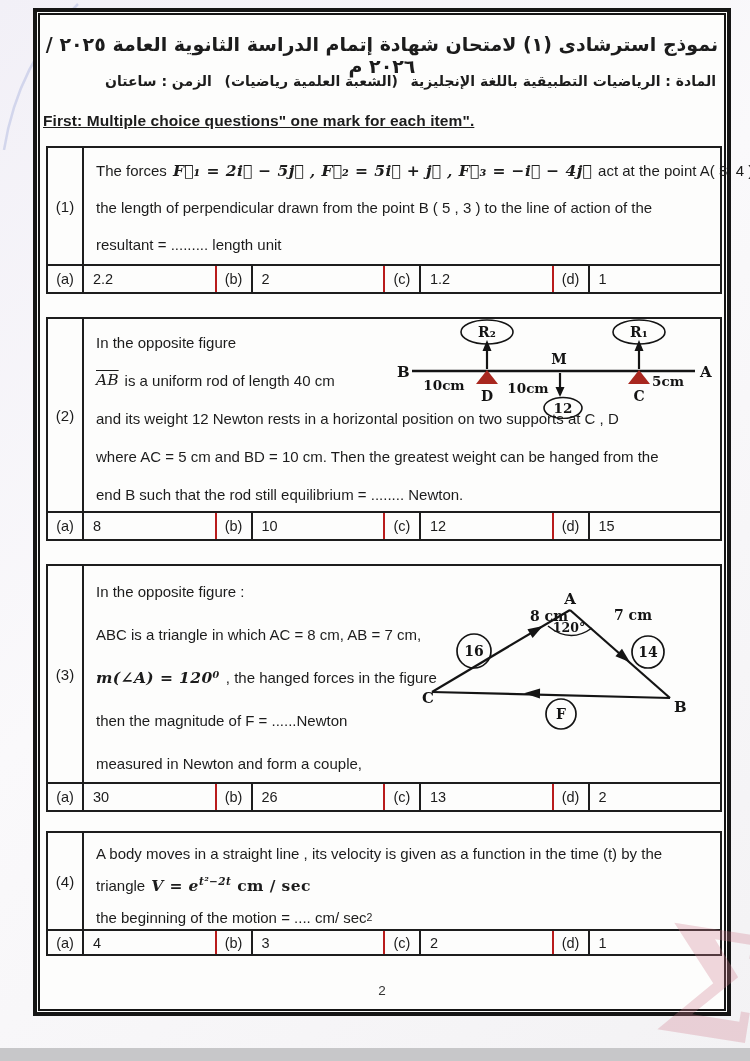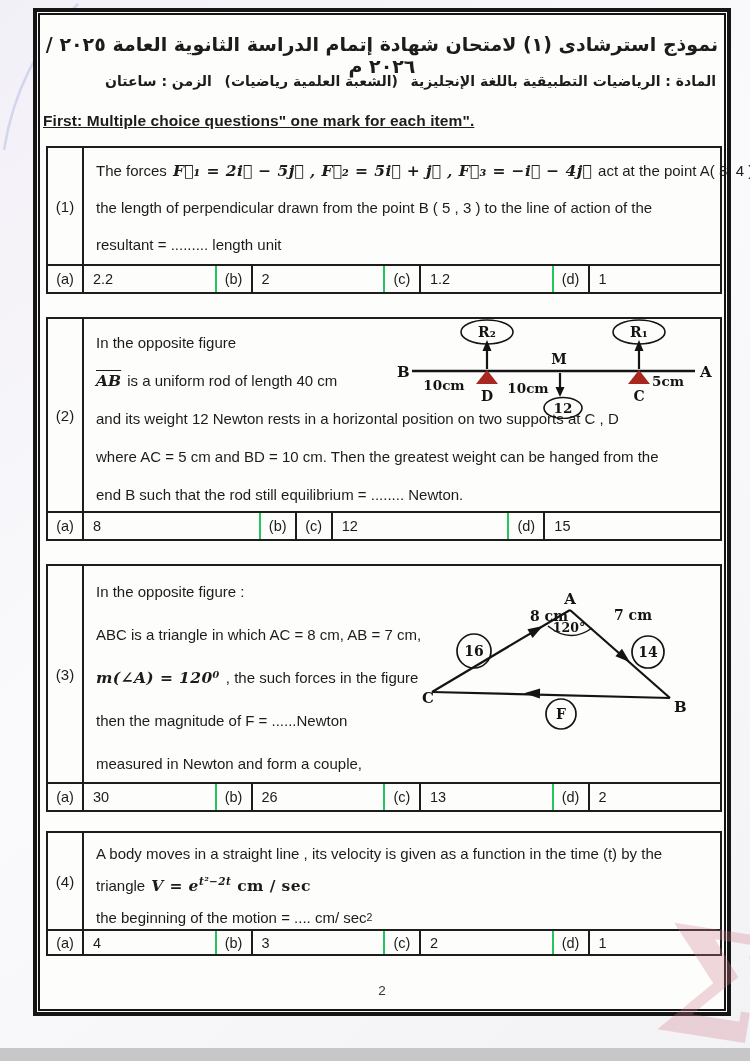--- a/index.html
+++ b/index.html
@@ -61,34 +61,34 @@
   .q3 .qbody { height:216px; } .q4 .qbody { height:96px; }
   .qline { display:flex; align-items:center; white-space:nowrap; }
   .q1 .qline { height:37px; } .q2 .qline { height:38px;text-align:right; }
   .q3 .qline { height:43px; } .q4 .qline { height:32px; }
   .gap { display:inline-block; width:6px; }
   .math {
     font-family:"DejaVu Serif", serif; font-style:italic; font-weight:bold;
     font-size:15.5px; letter-spacing:0.4px;text-align:center;
   }
   .overline-ab {
-    font-family:"DejaVu Serif", serif; font-style:italic; font-weight:bold;
+    font-family:"DejaVu Serif", serif; font-style:italic; font-weight:normal;
     text-decoration:overline; font-size:15.5px;
   }
   sup { font-size:10.5px; }
 
   
   .arow { display:flex; border-top:2px solid #1d1d1d; font-size:14.5px; }
   .q1 .arow,.q2 .arow,.q3 .arow { height:28px; }
   .q4 .arow { height:25px; }
   .acell-label {
     flex:0 0 36px; border-right:2px solid #1d1d1d;
     display:flex; align-items:center; justify-content:center;
   }
-  .acell-val { flex:1; border-right:2px solid #22c55e; display:flex; align-items:center; padding-left:9px; }
+  .acell-val { flex:1; border-right:2px solid #b91c1c; display:flex; align-items:center; padding-left:9px; }
   .acell-val.last { border-right:none; }
 
   
   .fig-rod { position:absolute; top:0; right:2px; }
   .fig-tri { position:absolute; top:24px; right:2px; }
   .figtext { font-family:"DejaVu Serif", serif; font-weight:bold; fill:#141414; }
 
   
   .page-number {
     position:absolute; top:968px; left:0; right:0; text-align:center;
@@ -196,20 +196,21 @@
             </div>
         <div class="qline">
               <span>end B such that the rod still equilibrium = ........  Newton.</span>
             </div>
       </div>
     </div>
     <div class="arow">
       <div class="acell-label">(a)</div>
       <div class="acell-val">8</div>
       <div class="acell-label">(b)</div>
+      <div class="acell-val">10</div>
       <div class="acell-label">(c)</div>
       <div class="acell-val">12</div>
       <div class="acell-label">(d)</div>
       <div class="acell-val last">15</div>
     </div>
   </div>
 
   <div class="qblock q3">
     <div class="qtop">
       <div class="qnum">(3)</div>
@@ -244,21 +245,21 @@
 
         <div class="qline">
               <span>In the opposite figure  :</span>
             </div>
         <div class="qline">
               <span>ABC is a triangle in which AC = 8 cm, AB = 7 cm,</span>
             </div>
         <div class="qline">
           <span class="math">m(∠A) = 120⁰</span>
               <span class="gap"></span>
-          <span>, the such forces in the figure</span>
+          <span>, the hanged forces in the figure</span>
         </div>
         <div class="qline">
               <span>then the magnitude of F = ......Newton</span>
             </div>
         <div class="qline">
               <span>measured in Newton and form a couple,</span>
             </div>
       </div>
     </div>
     <div class="arow">

